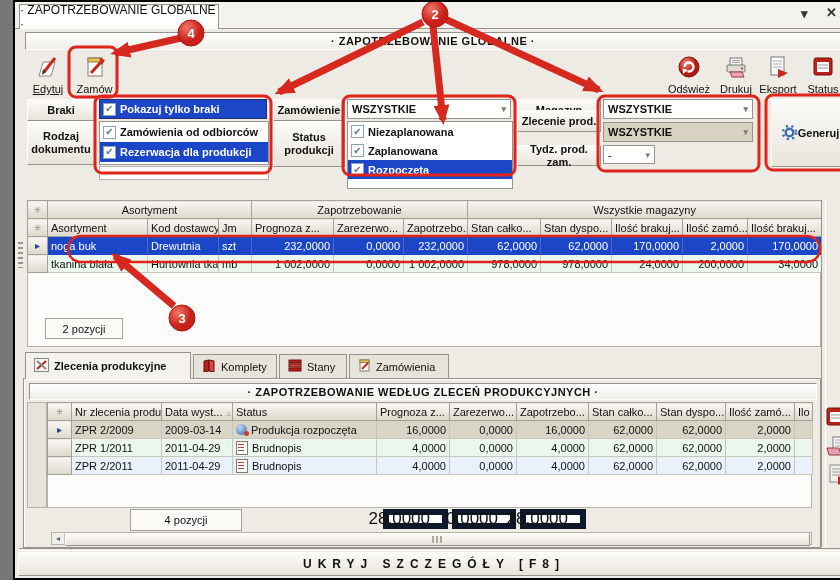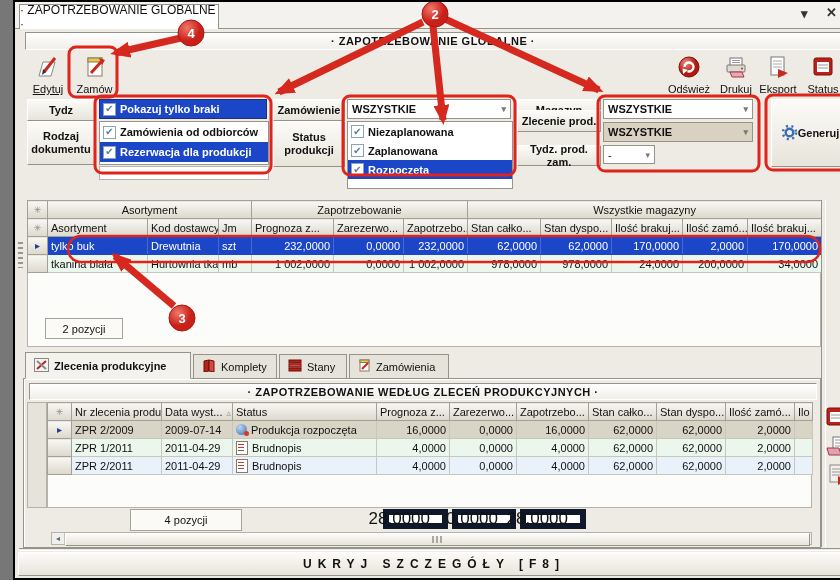--- a/index.html
+++ b/index.html
@@ -138,21 +138,21 @@
           <rect x="3" y="3" width="18" height="17" rx="2" fill="#b82218" stroke="#7a0f08"></rect>
           <rect x="6" y="7" width="12" height="10" fill="#fff"></rect>
           <line x1="7" y1="10" x2="17" y2="10" stroke="#999"></line>
           <line x1="7" y1="13" x2="17" y2="13" stroke="#999"></line>
         </svg>
     </span>
     <span>Status</span>
   </div>
   <div class="abs" style="left:826px;top:62px;font-size:9px;color:#555;">▾</div>
 
-  <div class="abs raised lbl" style="left:12px;top:97px;width:66px;height:20px;">Tydz</div>
+  <div class="abs raised lbl" style="left:12px;top:97px;width:66px;height:20px;">Braki</div>
   <div class="abs chkrow hl" style="left:84px;top:97px;width:168px;height:20px;border:1px solid #24306e;">
     <span class="chk">✔</span>
     <span>Pokazuj tylko braki</span>
   </div>
   <div class="abs raised lbl" style="left:12px;top:119px;width:66px;height:42px;">Rodzaj dokumentu</div>
   <div class="abs" style="left:84px;top:119px;width:168px;height:42px;background:#fff;border:1px solid #96938a;">
     <div class="chkrow" style="height:20px;">
       <span class="chk">✔</span>
       <span>Zamówienia od odbiorców</span>
     </div>
@@ -243,21 +243,21 @@
             <td>Zarezerwo...</td>
             <td>Zapotrzebo...</td>
             <td>Stan całko...</td>
             <td>Stan dyspo...</td>
             <td>Ilość brakuj...</td>
             <td>Ilość zamó...</td>
             <td>Ilość brakuj...</td>
           </tr>
           <tr class="selrow">
             <td class="selc">▸</td>
-            <td>tylko buk</td>
+            <td>noga buk</td>
             <td>Drewutnia</td>
             <td>szt</td>
             <td class="num">232,0000</td>
             <td class="num">0,0000</td>
             <td class="num">232,0000</td>
             <td class="num">62,0000</td>
             <td class="num">62,0000</td>
             <td class="num">170,0000</td>
             <td class="num">2,0000</td>
             <td class="num">170,0000</td>
@@ -353,21 +353,21 @@
             <td>Zarezerwo...</td>
             <td>Zapotrzebo...</td>
             <td>Stan całko...</td>
             <td>Stan dyspo...</td>
             <td>Ilość zamó...</td>
             <td>Ilo</td>
           </tr>
           <tr class="ts">
             <td class="selc">▸</td>
             <td>ZPR 2/2009</td>
-            <td>2009-07-14</td>
+            <td>2009-03-14</td>
             <td>
               <div class="statcell">
                 <span class="ico-gear"></span>
                 <span>Produkcja rozpoczęta</span>
               </div>
             </td>
             <td class="num">16,0000</td>
             <td class="num">0,0000</td>
             <td class="num">16,0000</td>
             <td class="num">62,0000</td>

